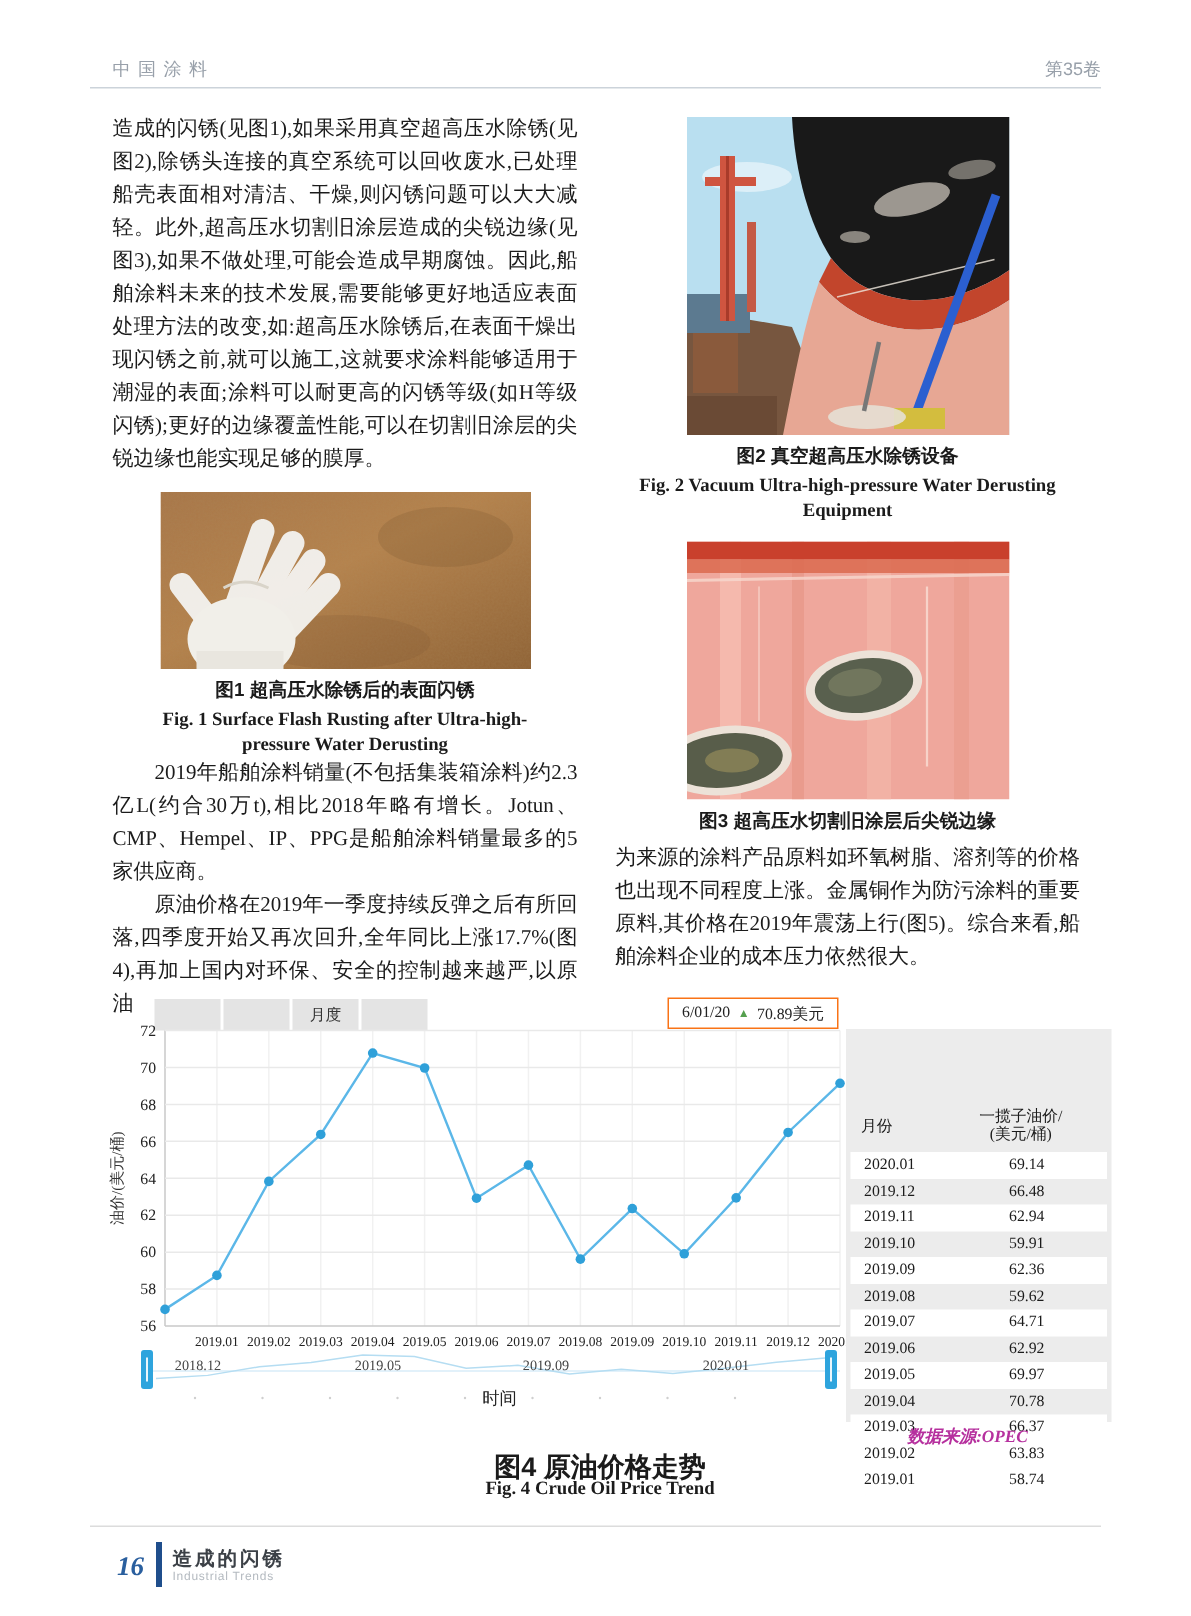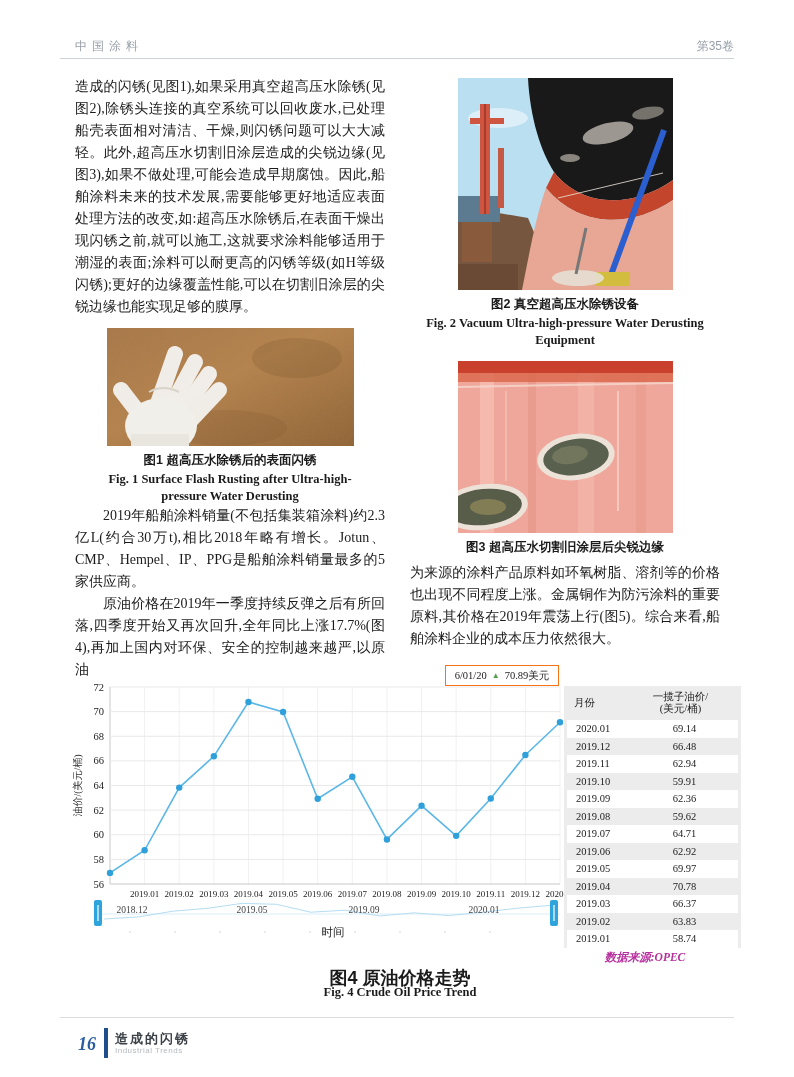--- a/index.html
+++ b/index.html
@@ -31,21 +31,21 @@
   .quote .up{color:#55a04e;font-size:8px;}
   #chart-svg{position:absolute;left:70px;top:662px;overflow:visible;}
   .tick{font:10.5px "Liberation Serif","DejaVu Serif",serif;fill:#222;}
   .xtick{font:9px "Liberation Serif","DejaVu Serif",serif;fill:#222;}
   .ytitle{font:10px "Liberation Serif","DejaVu Serif",serif;fill:#333;}
   .slab{font:9.5px "Liberation Serif","DejaVu Serif",serif;fill:#444;}
   .xtitle{font:11.5px "Liberation Serif","DejaVu Serif",serif;fill:#222;}
   
   .tpanel{position:absolute;left:564px;top:686px;width:177px;height:262px;background:#ececec;
           font-size:10.5px;padding:0;box-sizing:border-box;}
-  .thead{display:flex;align-items:center;height:34px;padding:0 6px 0 10px;}
+  .thead{display:flex;align-items:center;height:34px;padding:0 6px 0 10px;margin-top:48px;}
   .thead .hm{width:52px;}
   .thead .hp{flex:1;text-align:center;line-height:12px;}
   .orow{display:flex;align-items:center;height:17.5px;margin:0 3px;padding:0 3px;}
   .orow.stripe{background:#fff;}
   .orow .om{width:58px;padding-left:6px;}
   .orow .ov{flex:1;text-align:center;}
   .src{position:absolute;left:555px;top:950px;width:180px;text-align:center;
        font-weight:bold;font-style:italic;font-size:11.5px;color:#b6309e;}
   .cap4cn{position:absolute;left:75px;top:966px;width:650px;text-align:center;
           font-family:"Liberation Sans","DejaVu Sans",sans-serif;font-weight:bold;font-size:18px;}
@@ -166,20 +166,26 @@
         <ellipse cx="30" cy="146" rx="18" ry="8" fill="#8d8657" opacity="0.8"></ellipse>
       </g>
       <line x1="160" y1="30" x2="160" y2="150" stroke="#fbe6dd" stroke-width="1.5" opacity="0.7"></line>
       <line x1="48" y1="30" x2="48" y2="120" stroke="#fbe6dd" stroke-width="1" opacity="0.6"></line>
     </svg>
     <div class="cap-cn">图3  超高压水切割旧涂层后尖锐边缘</div>
 
     <p class="body" style="margin-top:6px">为来源的涂料产品原料如环氧树脂、溶剂等的价格也出现不同程度上涨。金属铜作为防污涂料的重要原料,其价格在2019年震荡上行(图5)。综合来看,船舶涂料企业的成本压力依然很大。</p>
   </div>
 
+  <div class="tabstrip">
+    <div class="tabcell"></div>
+    <div class="tabcell"></div>
+    <div class="tabcell">月度</div>
+    <div class="tabcell"></div>
+  </div>
   <div class="quote">
     <span>6/01/20</span>
     <span class="up">▲</span>
     <span>70.89美元</span>
   </div>
   <svg id="chart-svg" width="500" height="285">
       <line x1="40" x2="40" y1="25" y2="222" stroke="#c8c8c8"></line>
       <line x1="74.61538461538461" x2="74.61538461538461" y1="25" y2="222" stroke="#f1f1f1"></line>
       <line x1="109.23076923076923" x2="109.23076923076923" y1="25" y2="222" stroke="#f1f1f1"></line>
       <line x1="143.84615384615384" x2="143.84615384615384" y1="25" y2="222" stroke="#f1f1f1"></line>

